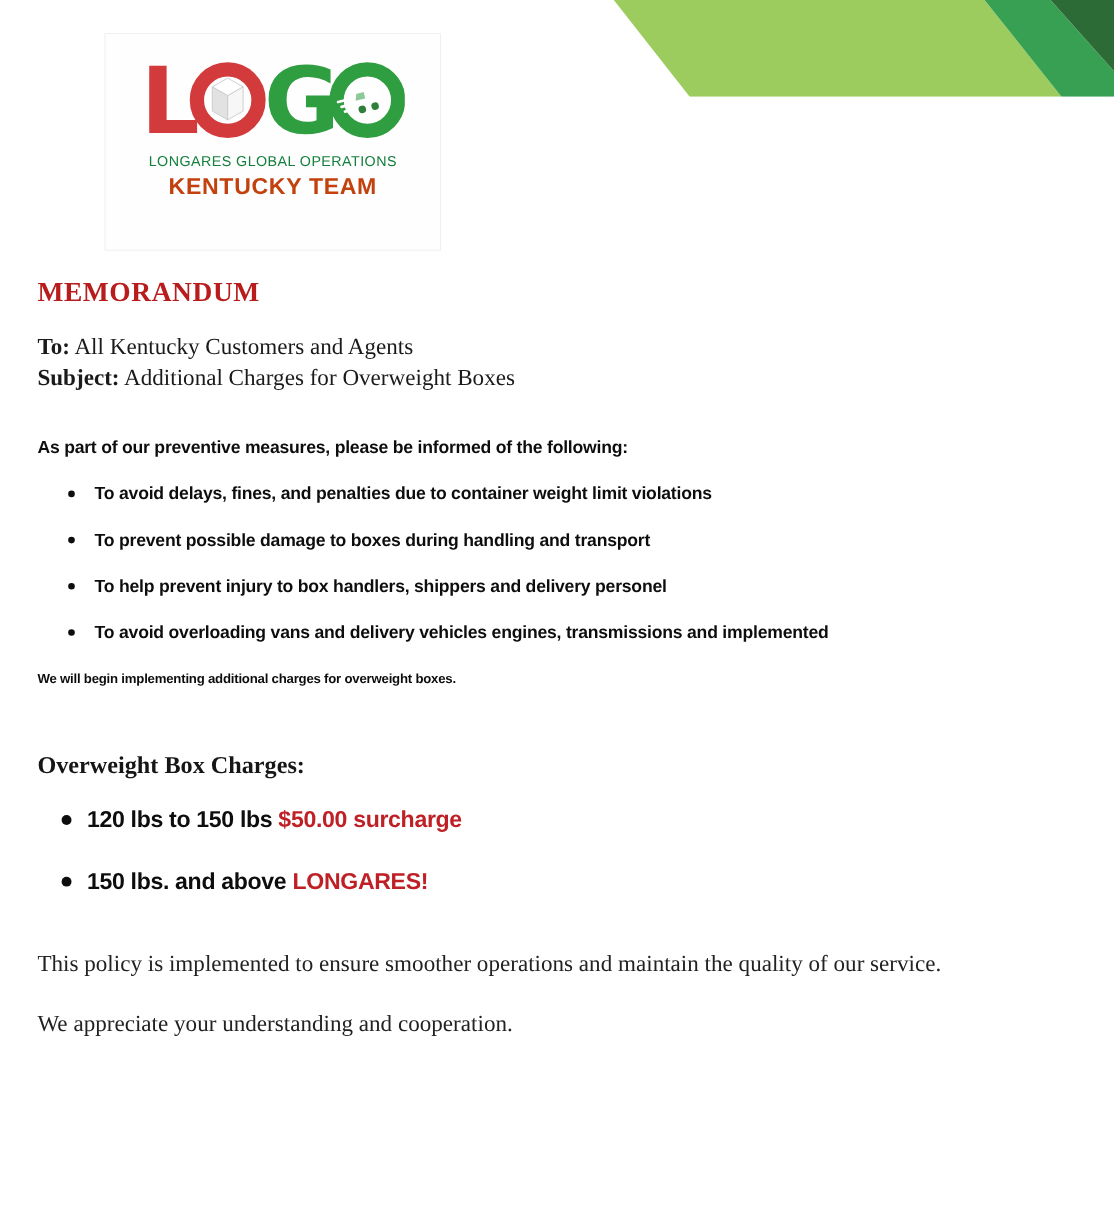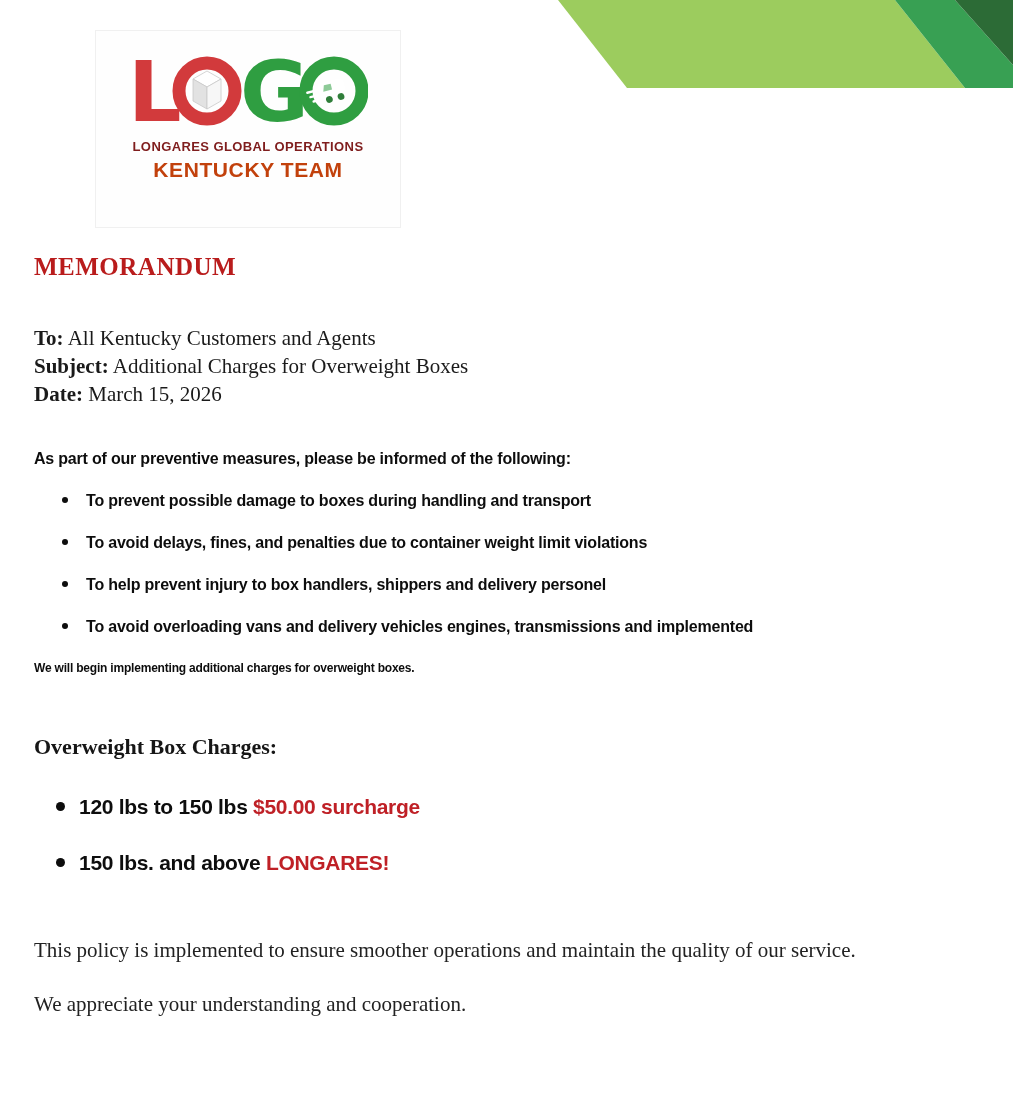--- a/index.html
+++ b/index.html
@@ -28,57 +28,57 @@
     box-sizing:border-box;
   }
   .logo-word{margin-top:24px;}
   .cargo-row{display:flex;align-items:center;margin-top:-7px;}
   .dash{display:inline-block;width:38px;height:6px;background:#2f9e41;margin:0 7px;}
   .cargo-text{
     color:#d23a3c;font-weight:bold;font-size:31px;letter-spacing:4px;
     font-family:"Liberation Sans", sans-serif;line-height:1;
   }
   .tagline{
-    margin-top:6px;color:#7f1d1d;font-weight:bold;font-size:13px;letter-spacing:0.4px;
+    margin-top:6px;color:#15803d;font-weight:normal;font-size:13px;letter-spacing:0.4px;
     white-space:nowrap;
   }
   .team{
     margin-top:4px;color:#c2410c;font-weight:bold;font-size:21px;letter-spacing:0.6px;
     white-space:nowrap;
   }
 
   
   .content{position:absolute;left:34px;top:0;right:28px;}
   .memo-title{
     margin:252px 0 0 0;font-size:25px;font-weight:bold;letter-spacing:0.5px;
     line-height:29px;color:#b91c1c;
   }
-  .fields{margin-top:43px;font-size:21px;line-height:28px;}
+  .fields{margin-top:20px;font-size:21px;line-height:28px;}
   .fields p{margin:0;}
   .fields b{font-weight:bold;}
 
   .sans{font-family:"Liberation Sans", sans-serif;letter-spacing:-0.2px;color:#0d0d0d;}
   .intro{margin:42px 0 0 0;font-size:16px;font-weight:bold;line-height:17px;}
 
   .bullets1{margin-top:25px;}
   .b1{display:flex;align-items:flex-start;margin-bottom:25px;font-size:16px;font-weight:bold;line-height:17px;}
   .dot1{flex:0 0 auto;width:6px;height:6px;border-radius:50%;background:#0d0d0d;margin:5px 18px 0 28px;}
 
   .after{margin:22px 0 0 0;font-size:12px;font-weight:bold;line-height:17px;}
 
   .charges-heading{
     margin:58px 0 0 0;font-size:22px;font-weight:bold;line-height:24px;color:#161616;
   }
-  .bullets2{margin-top:36px;}
+  .bullets2{margin-top:26px;}
   .b2{display:flex;align-items:flex-start;margin-bottom:33px;font-size:21px;font-weight:bold;line-height:23px;letter-spacing:-0.3px;}
   .dot2{flex:0 0 auto;width:9px;height:9px;border-radius:50%;background:#0d0d0d;margin:7px 14px 0 22px;}
   .red{color:#bf2026;}
 
   .closing{margin:0;font-size:21px;line-height:24px;color:#222;}
-  .closing.first{margin-top:64px;}
+  .closing.first{margin-top:51px;}
   .closing.second{margin-top:30px;}
 </style>
 </head>
 <body>
 
 <div class="page">
 
   <div class="banner">
     <div class="b-light"></div>
     <div class="b-mid"></div>
@@ -116,33 +116,32 @@
     <div class="team">KENTUCKY TEAM</div>
   </div>
 
   <div class="content">
 
     <h1 class="memo-title">MEMORANDUM</h1>
 
     <div class="fields">
       <p><b>To:</b> <span>All Kentucky Customers and Agents</span></p>
       <p><b>Subject:</b> <span>Additional Charges for Overweight Boxes</span></p>
-      <p><b>Date:</b> <span>March 15, 2026</span></p>
     </div>
 
     <p class="intro sans">As part of our preventive measures, please be informed of the following:</p>
 
     <div class="bullets1 sans">
       <div class="b1">
         <span class="dot1"></span>
-        <span>To prevent possible damage to boxes during handling and transport</span>
+        <span>To avoid delays, fines, and penalties due to container weight limit violations</span>
       </div>
       <div class="b1">
         <span class="dot1"></span>
-        <span>To avoid delays, fines, and penalties due to container weight limit violations</span>
+        <span>To prevent possible damage to boxes during handling and transport</span>
       </div>
       <div class="b1">
         <span class="dot1"></span>
         <span>To help prevent injury to box handlers, shippers and delivery personel</span>
       </div>
       <div class="b1">
         <span class="dot1"></span>
         <span>To avoid overloading vans and delivery vehicles engines, transmissions and implemented</span>
       </div>
     </div>

